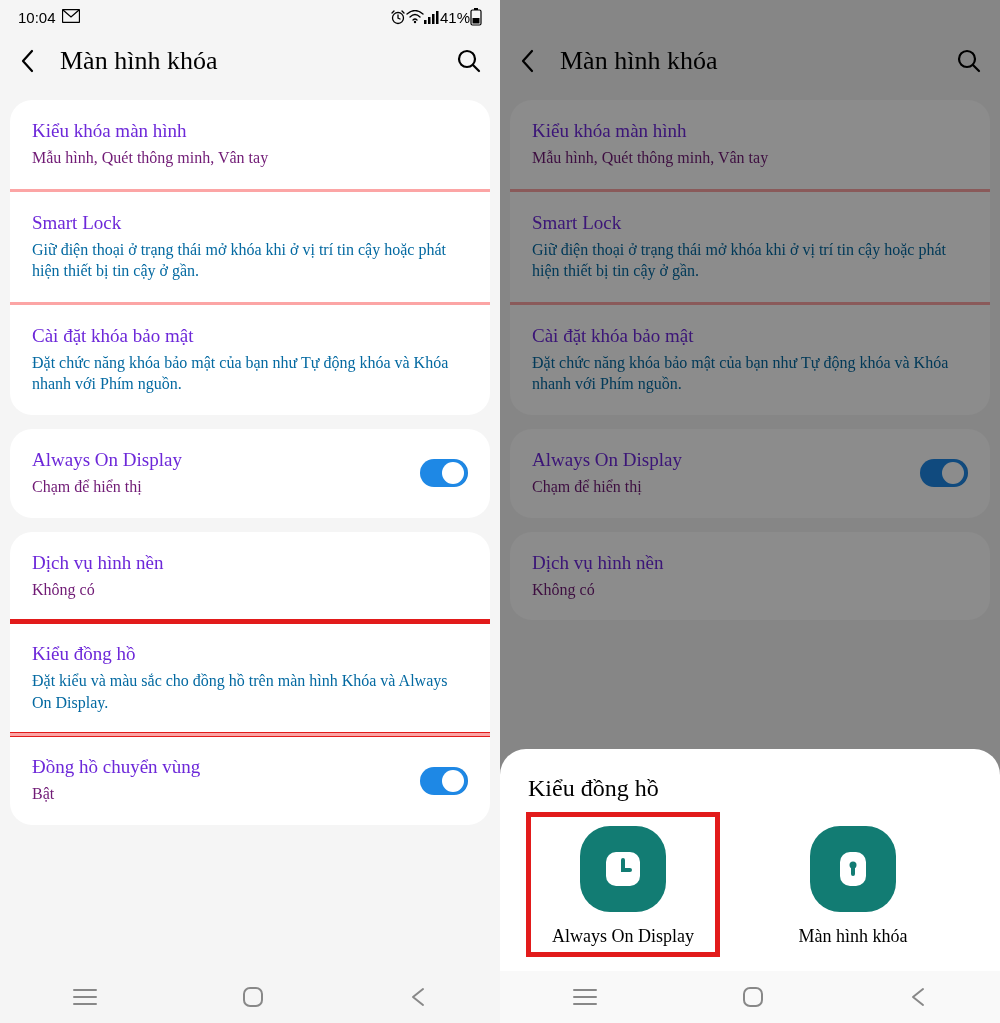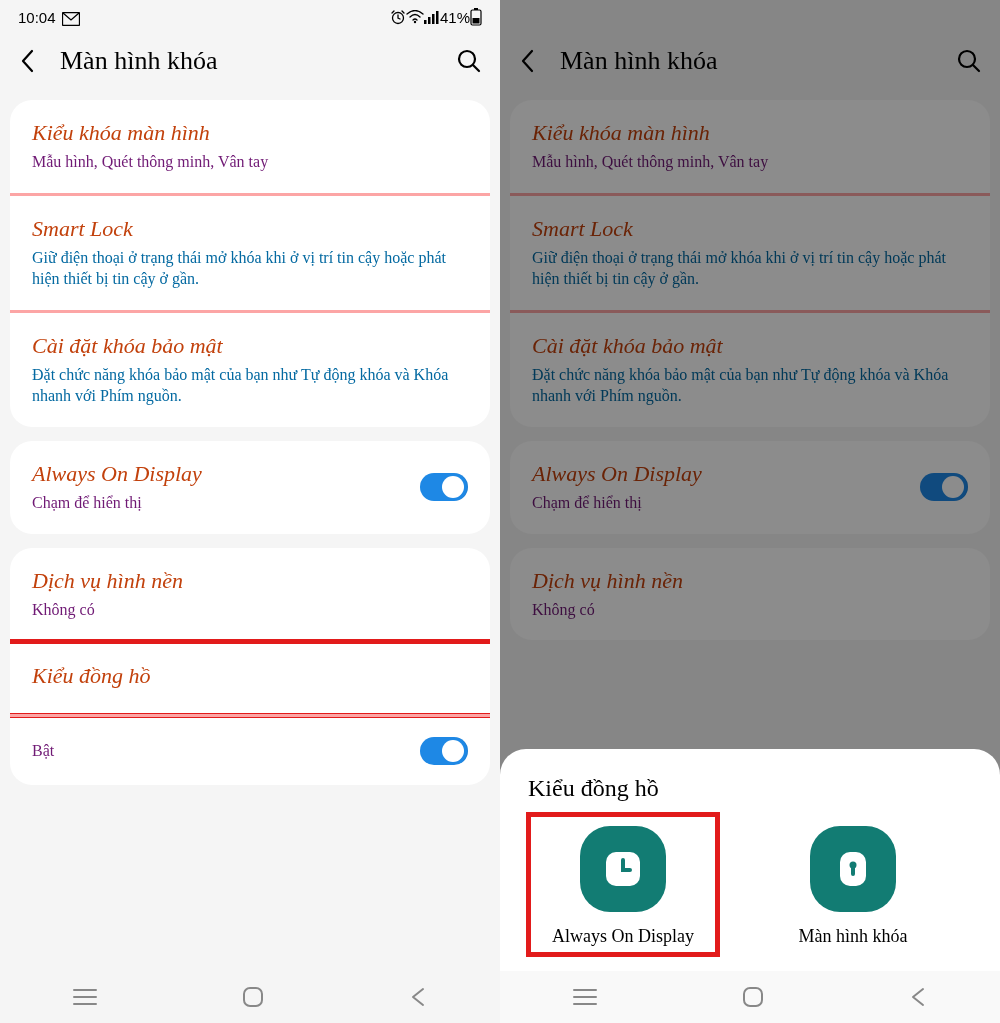--- a/index.html
+++ b/index.html
@@ -27,21 +27,21 @@
   .status-bar {
     height: 34px;
     display: flex;
     align-items: center;
     justify-content: space-between;
     padding: 0 18px;
     font-family: sans-serif;
     font-size: 15px;
     color: #000;
   }
-  .status-left { display: flex; align-items: flex-end; gap: 6px; }
+  .status-left { display: flex; align-items: flex-start; gap: 6px; }
   .status-right { display: flex; align-items: center; }
   .status-right svg, .status-left svg { display: block; }
   .header {
     display: flex;
     align-items: center;
     padding: 12px 18px 24px 18px;
     gap: 22px;
   }
   .header .title {
     flex: 1;
@@ -54,24 +54,23 @@
     border-radius: 22px;
     margin: 0 10px 14px 10px;
     overflow: hidden;
   }
   .item {
     padding: 20px 22px;
     position: relative;
   }
   .item + .item { border-top: 3px solid #fca5a5; }
   .item-title {
-    font-size: 22px;
-    color: #c2410c;
+    font-size: 19px;
+    color: #6d28d9;
     margin-bottom: 5px;
-    font-style: italic;
   }
   .item-sub {
     font-size: 16px;
     color: #0369a1;
     line-height: 1.35;
   }
   .item-sub.blue { color: #701a75; }
   .toggle-row { display: flex; align-items: center; }
   .toggle-row .text { flex: 1; }
   .toggle {
@@ -226,24 +225,26 @@
     </div>
   </div>
 
   <div class="card" style="position:relative;">
     <div class="item">
       <div class="item-title">Dịch vụ hình nền</div>
       <div class="item-sub blue">Không có</div>
     </div>
     <div class="item" style="position:relative;">
       <div class="item-title">Kiểu đồng hồ</div>
+      <div class="item-sub">Đặt kiểu và màu sắc cho đồng hồ trên màn hình Khóa và Always On Display.</div>
       <div class="red-box" style="left:-8px;right:-8px;top:-4px;bottom:-4px;"></div>
     </div>
     <div class="item toggle-row">
       <div class="text">
+        <div class="item-title">Đồng hồ chuyển vùng</div>
         <div class="item-sub blue">Bật</div>
       </div>
       <div class="toggle"></div>
     </div>
   </div>
 
   <div class="nav-bar">
     <svg width="26" height="20" viewBox="0 0 26 20">
         <path d="M2 3 H24 M2 10 H24 M2 17 H24" stroke="#888" stroke-width="2" stroke-linecap="round"></path>
       </svg>

